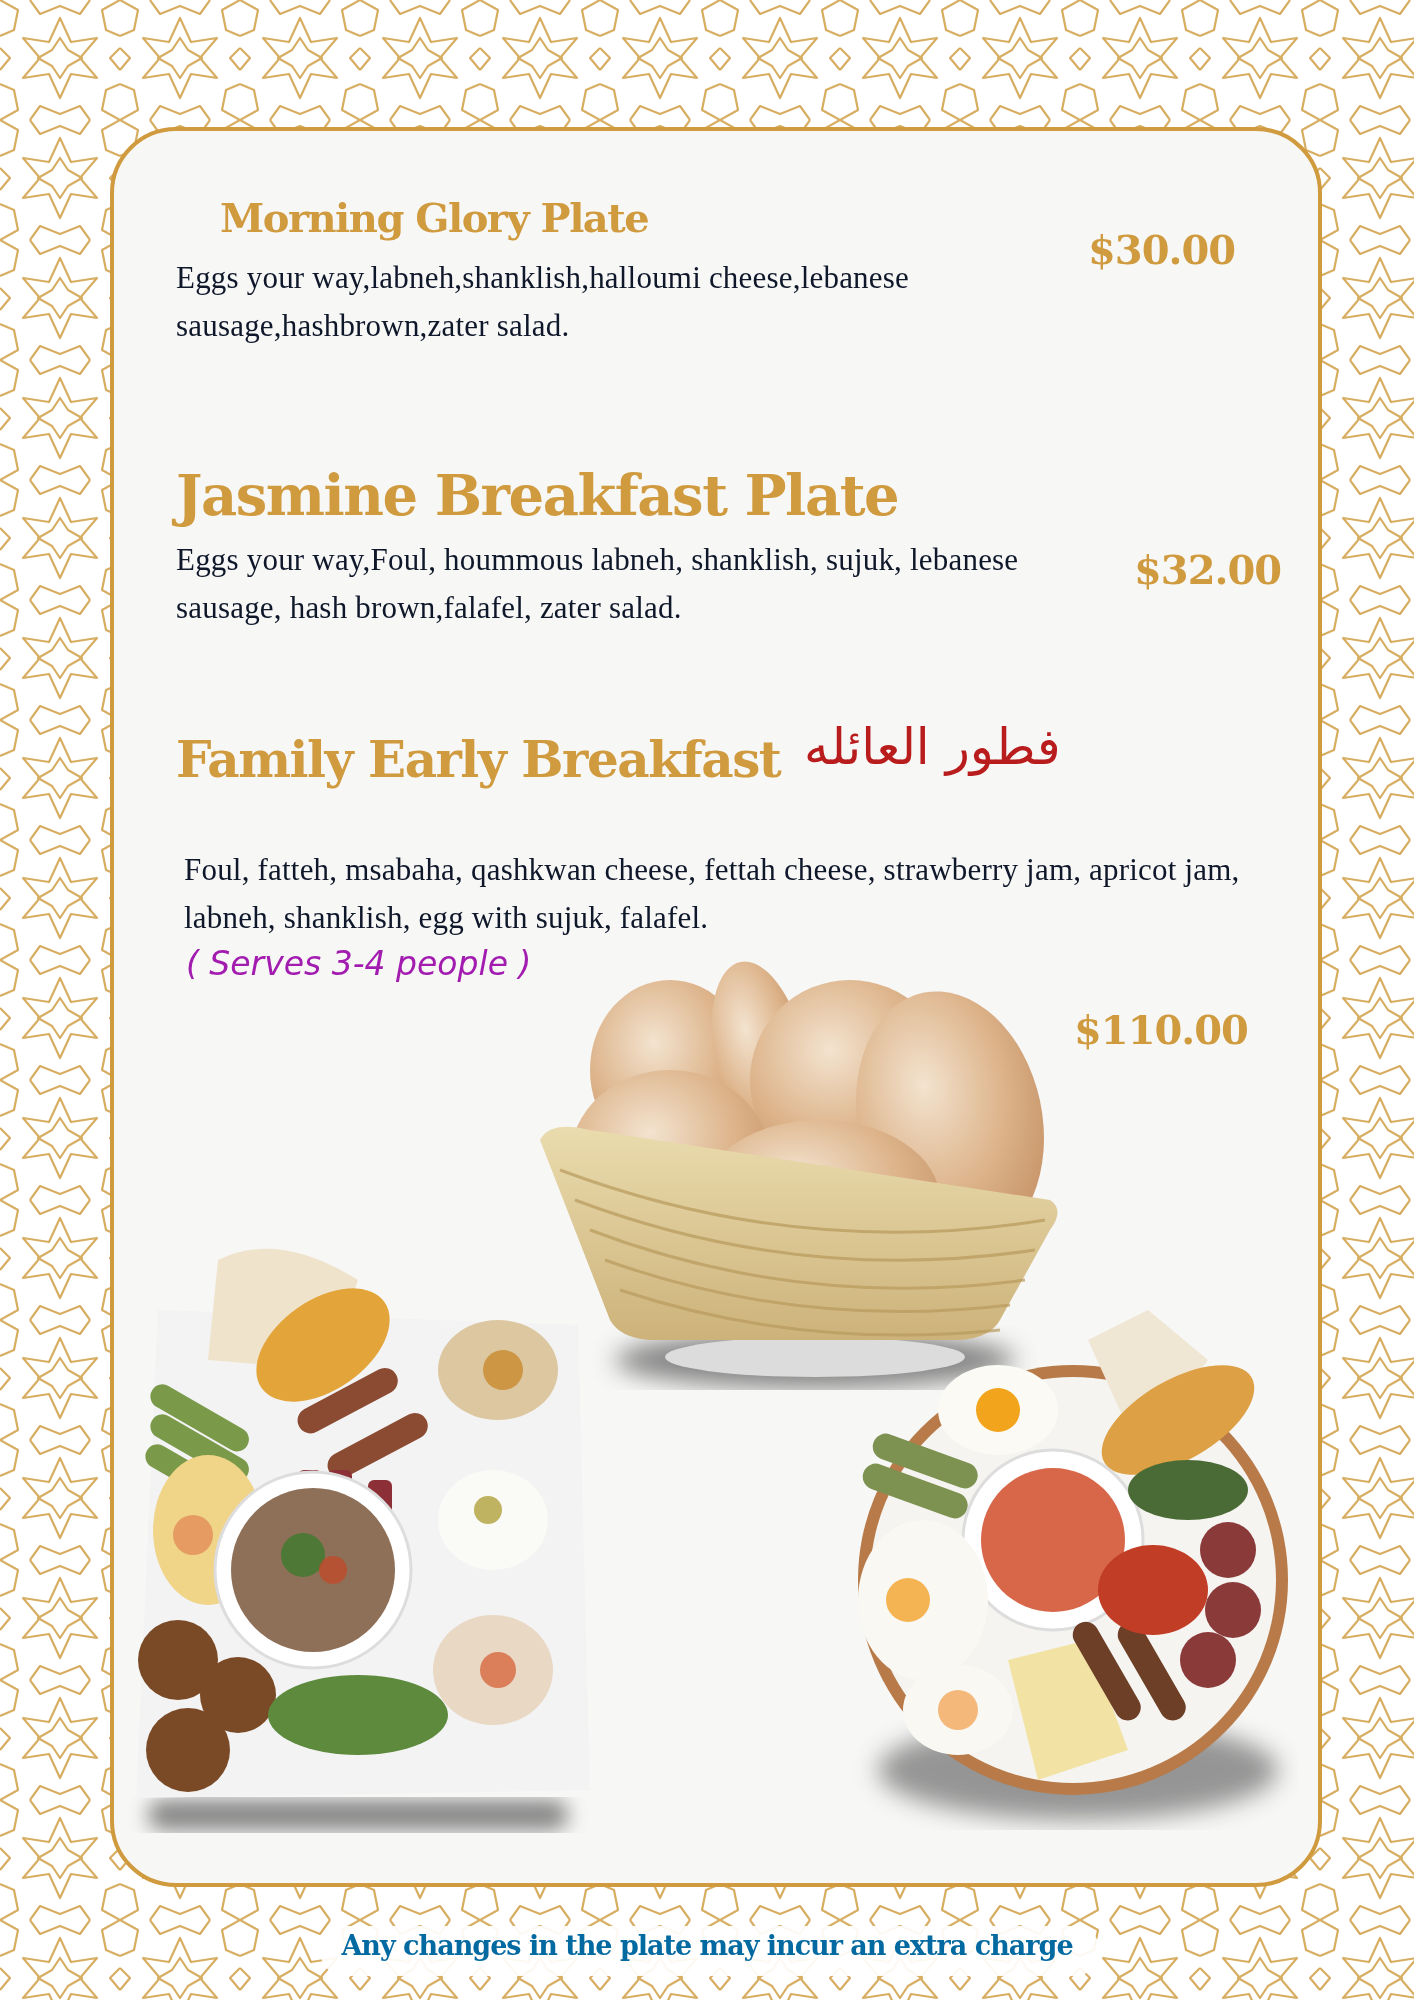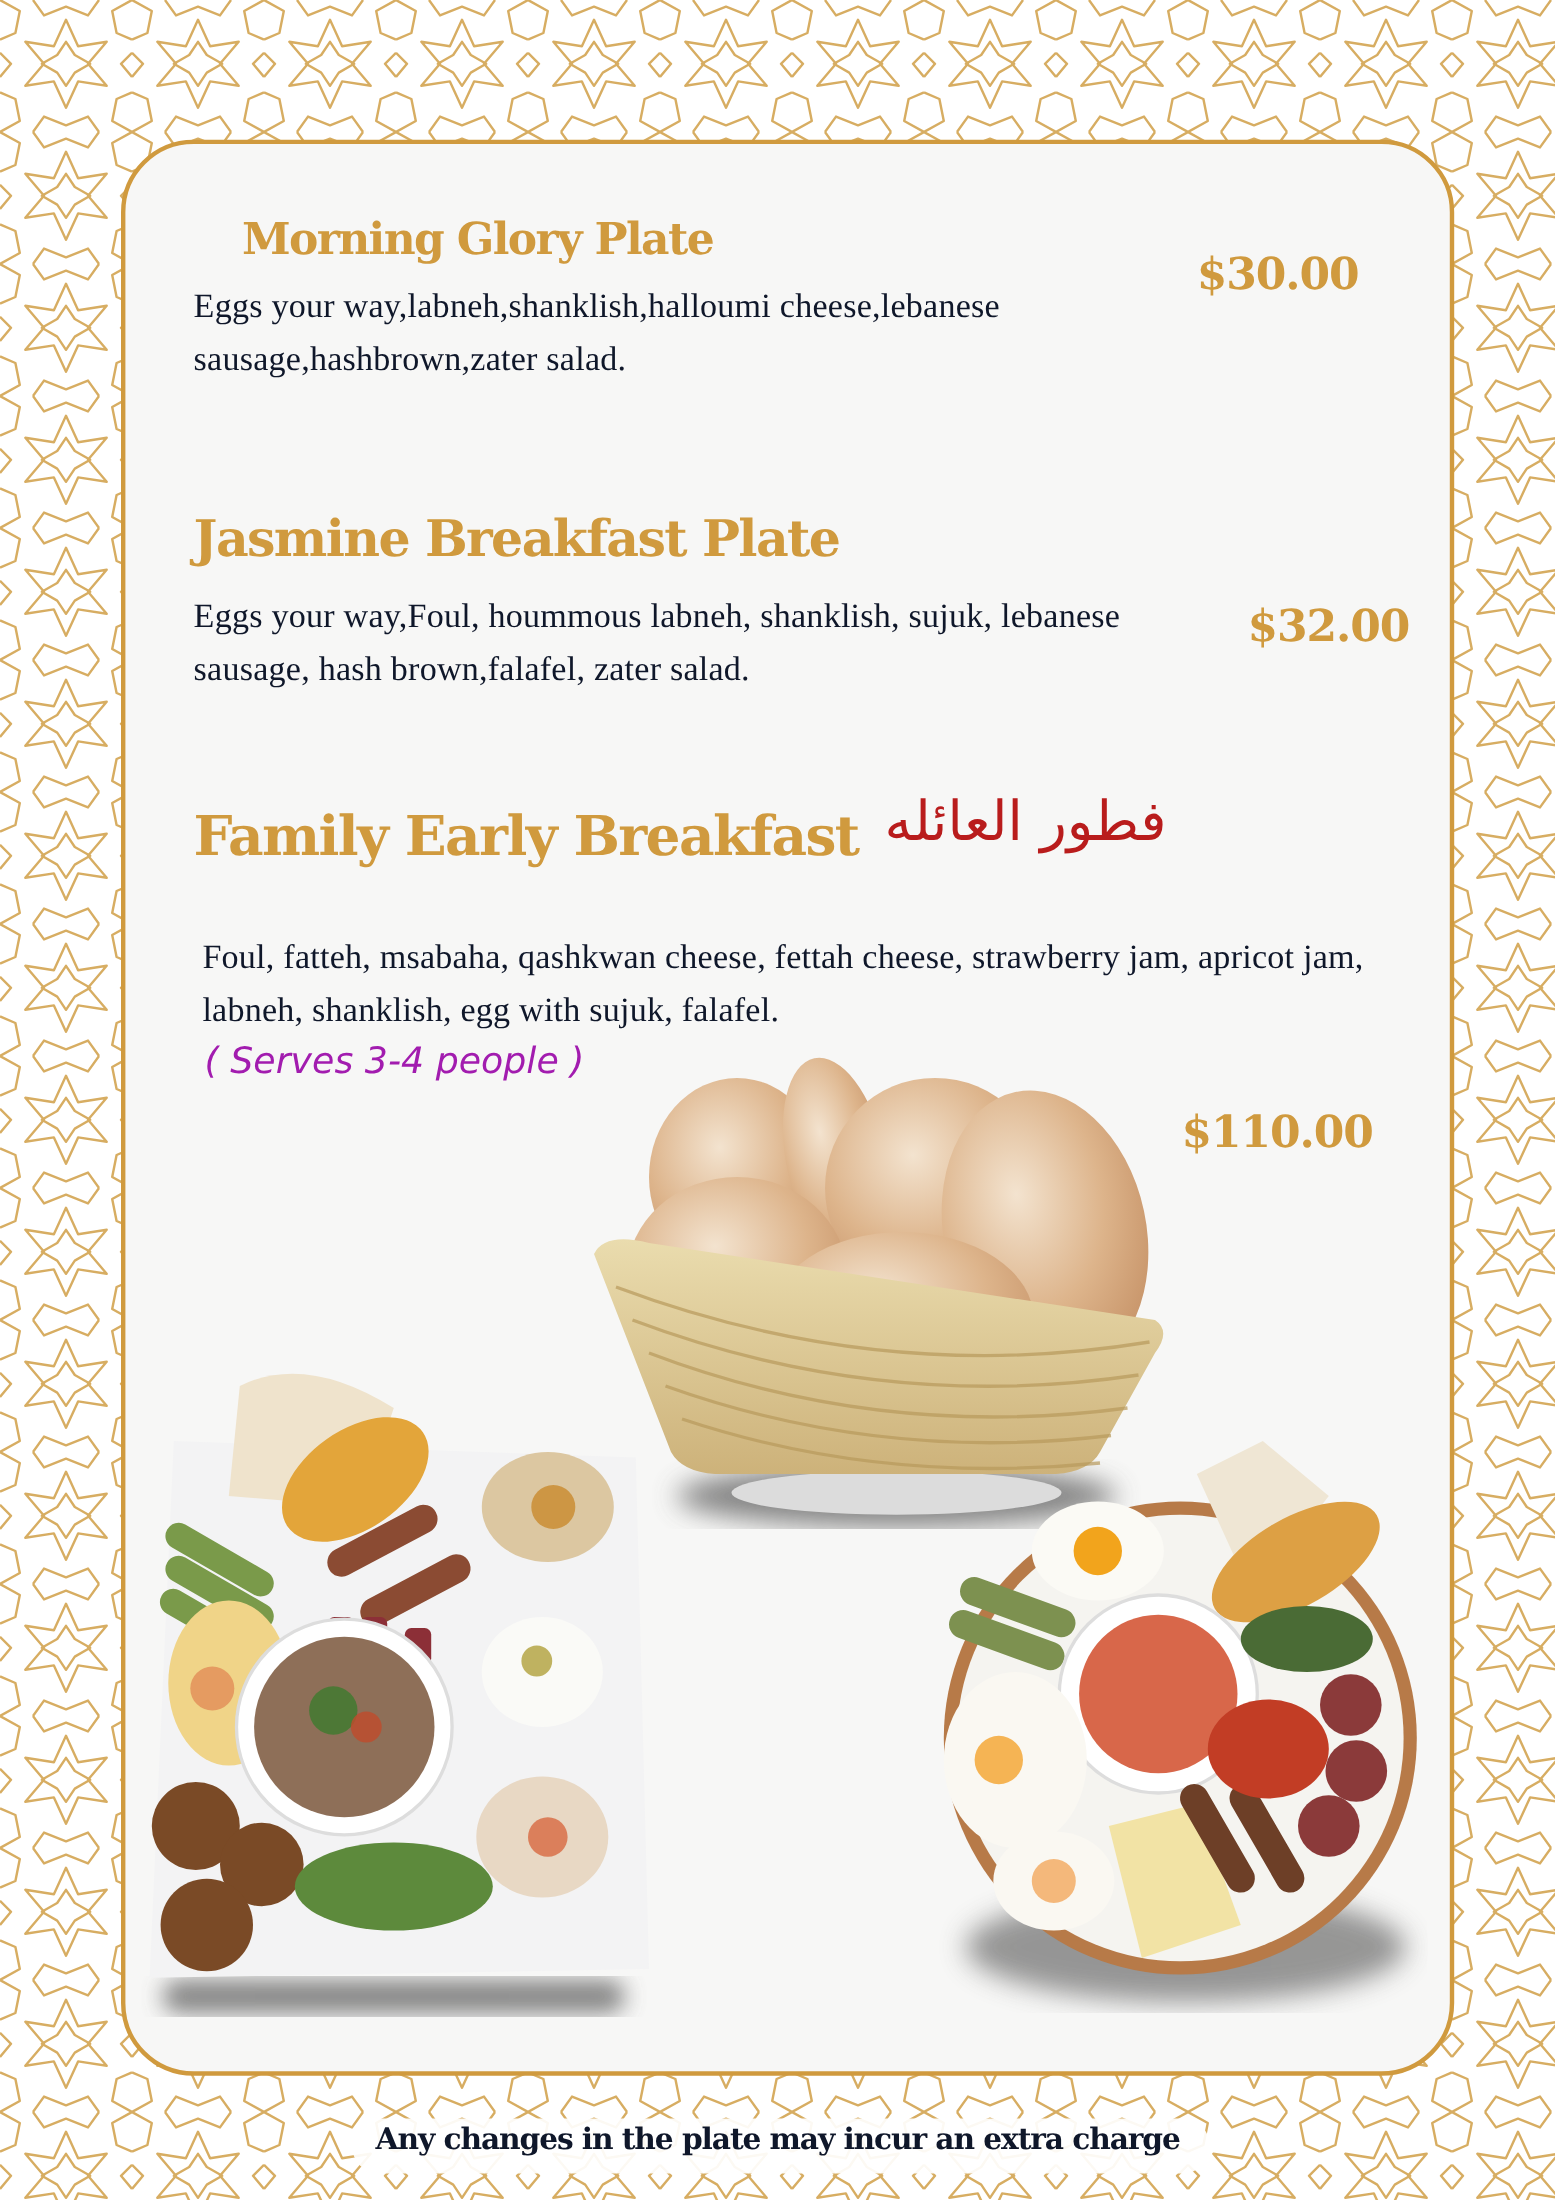--- a/index.html
+++ b/index.html
@@ -30,21 +30,21 @@
       font-size: 50px; direction: rtl; white-space: nowrap;
     }
     .serves { position: absolute; font-style: italic; font-size: 33px; color: #a21caf; white-space: nowrap; }
     .photo { position: absolute; }
     .footer-band {
       position: absolute; left: 320px; top: 1926px; width: 780px; height: 50px;
       background: rgba(255,255,255,0.92); border-radius: 25px;
     }
     .footer-note {
       position: absolute; left: 0; right: 0; top: 1930px; text-align: center;
-      font-family: "DejaVu Serif", serif; font-weight: bold; color: #0f172a;
+      font-family: "DejaVu Serif", serif; font-weight: bold; color: #0369a1;
       font-size: 27px; letter-spacing: -1px; white-space: nowrap;
     }
   </style>
 </head>
 <body>
 
 <svg class="pattern" width="1414" height="2000" xmlns="http://www.w3.org/2000/svg">
   <defs>
     <pattern id="geo" x="0" y="0" width="120" height="120" patternUnits="userSpaceOnUse">
       <g fill="none" stroke="#d7ad62" stroke-width="2.2" stroke-linejoin="round">
@@ -58,21 +58,21 @@
   </defs>
   <rect width="1414" height="2000" fill="url(#geo)"></rect>
 </svg>
 
 <div class="card"></div>
 
 <div class="item-title" style="left:176px; top:194px; font-size:40px;margin-left:44px;">Morning Glory Plate</div>
 <div class="item-desc" style="left:176px; top:254px; width:760px;">Eggs your way,labneh,shanklish,halloumi cheese,lebanese sausage,hashbrown,zater salad.</div>
 <div class="price" style="left:1088px; top:226px;">$30.00</div>
 
-<div class="item-title" style="left:176px; top:462px; font-size:46px;">Jasmine Breakfast Plate</div>
+<div class="item-title" style="left:176px; top:462px; font-size:56px;">Jasmine Breakfast Plate</div>
 <div class="item-desc" style="left:176px; top:536px; width:880px;">Eggs your way,Foul, hoummous labneh, shanklish, sujuk, lebanese sausage, hash brown,falafel, zater salad.</div>
 <div class="price" style="left:1112px; top:546px;margin-left:22px;">$32.00</div>
 
 <div class="item-title" style="left:176px; top:730px; font-size:50px;">Family Early Breakfast</div>
 <div class="arabic" style="left:804px; top:718px;">فطور العائله</div>
 <div class="item-desc" style="left:184px; top:798px; width:1090px;margin-top:48px;">Foul, fatteh, msabaha, qashkwan cheese, fettah cheese, strawberry jam, apricot jam, labneh, shanklish, egg with sujuk, falafel.</div>
 <div class="serves" style="left:186px; top:944px;">( Serves 3-4 people )</div>
 <div class="price" style="left:1074px; top:1006px;">$110.00</div>
 
 <svg class="photo" style="left:530px; top:960px;" width="540" height="430" xmlns="http://www.w3.org/2000/svg">

